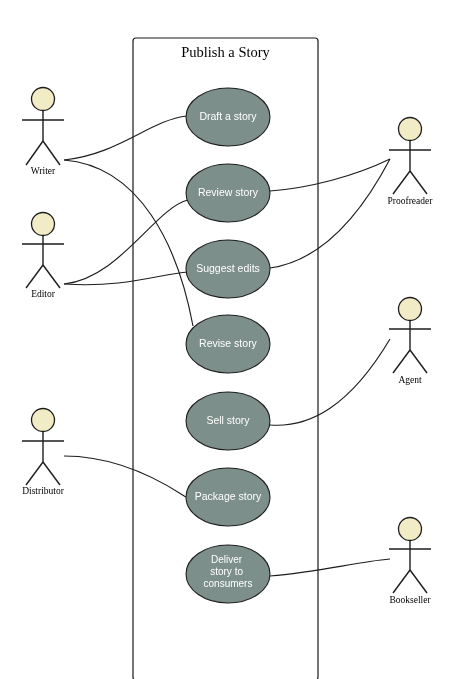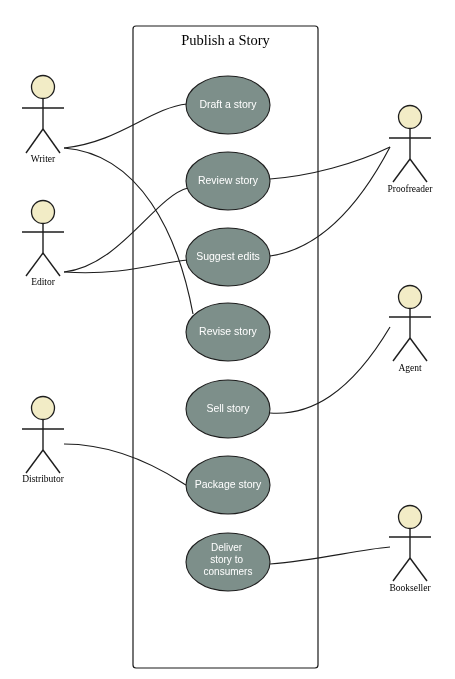--- a/index.html
+++ b/index.html
@@ -9,21 +9,21 @@
   }
   body {
     width: 455px;
     height: 679px;
     position: relative;
     font-family: "Liberation Serif", serif;
     overflow: hidden;
   }
   #diagram-root {
     position: absolute;
-    top: 4px;
+    top: 16px;
     left: 0;
     width: 455px;
     height: 494px;
   }
   svg.diagram-canvas {
     display: block;
     width: 455px;
     height: 679px;
   }
   .system-boundary-rect {

